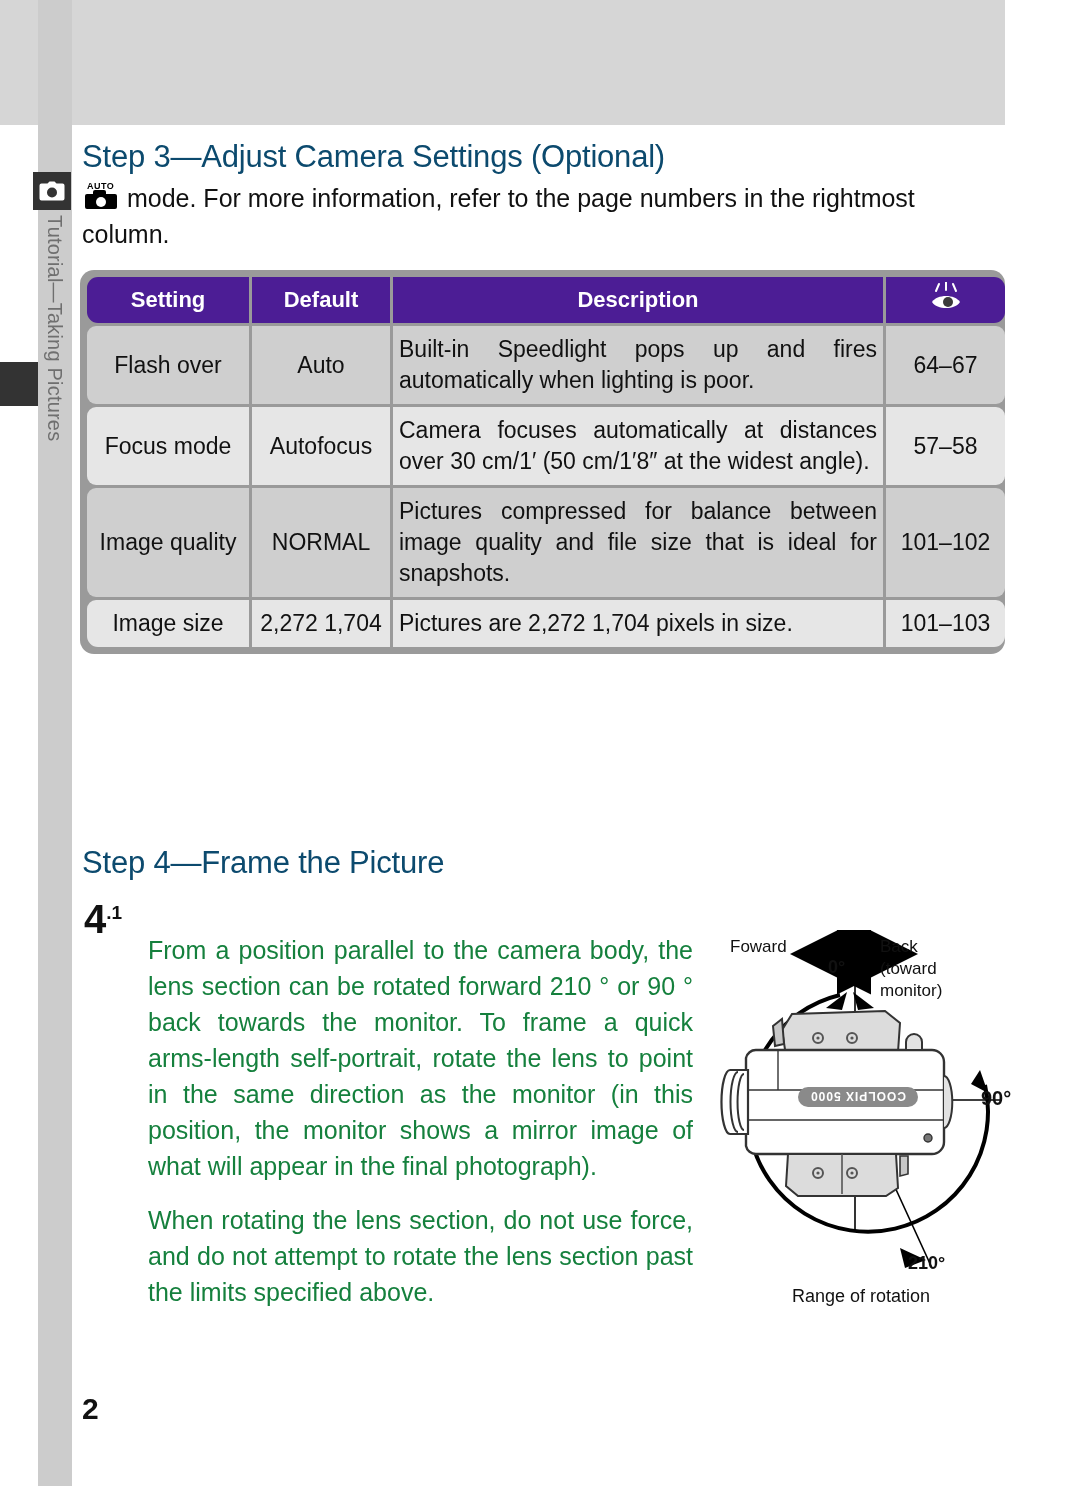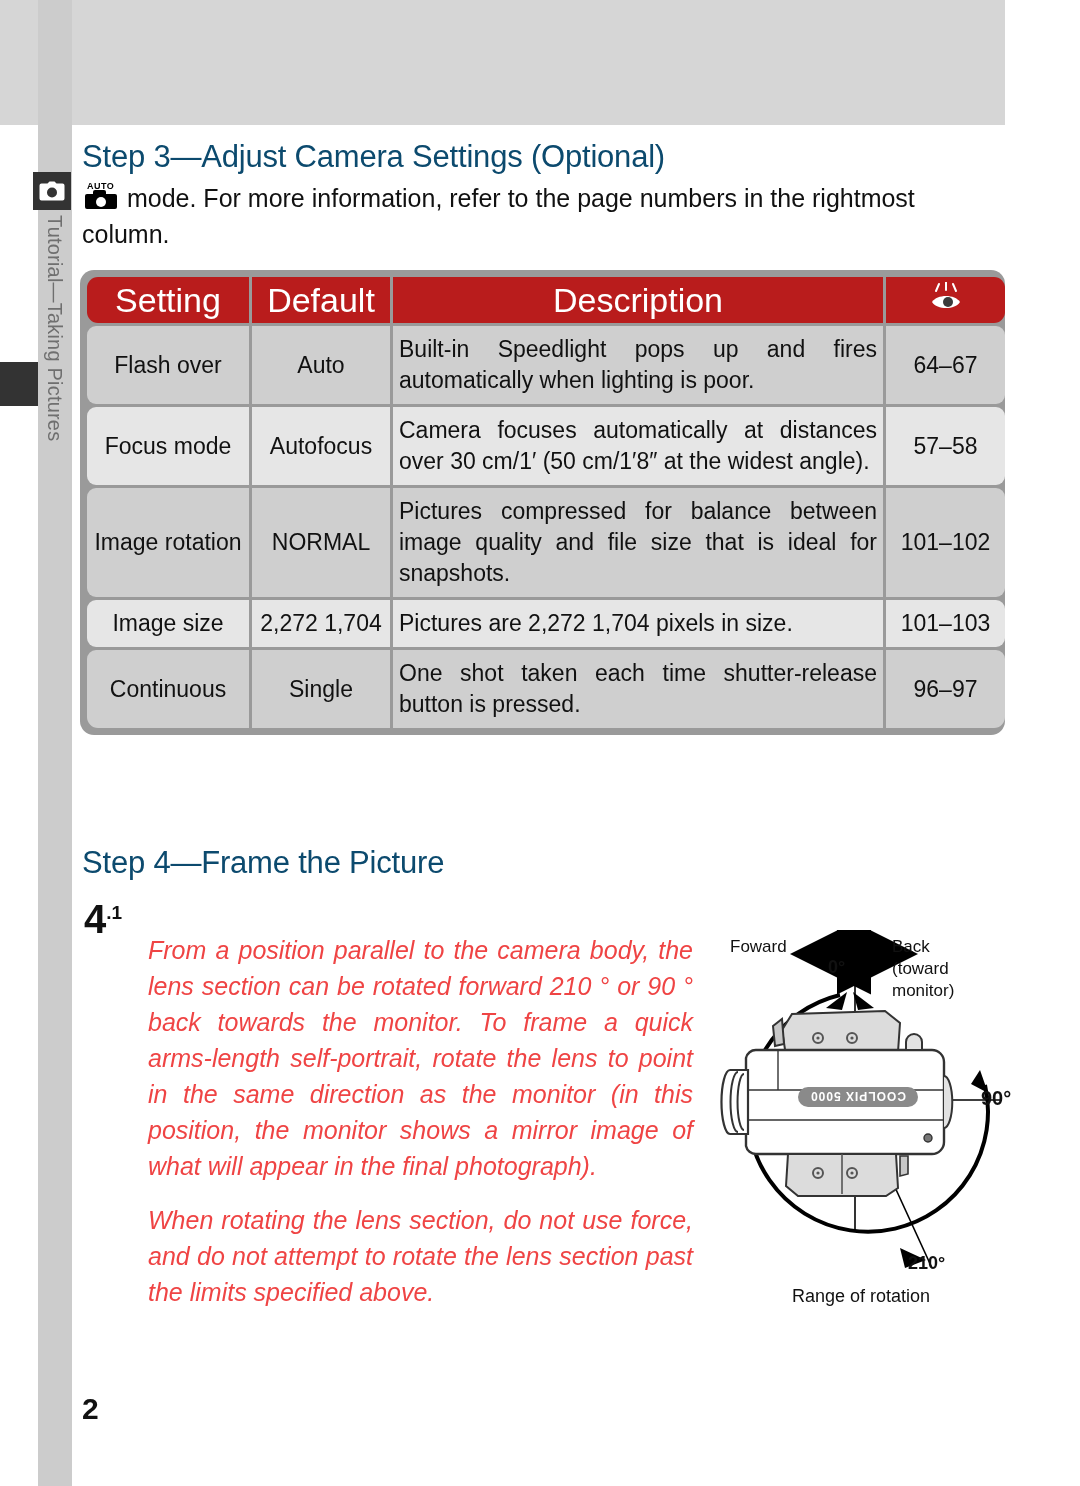--- a/index.html
+++ b/index.html
@@ -146,24 +146,24 @@
     padding: 4px;
     box-sizing: border-box;
   }
   table.settings {
     border-collapse: separate;
     border-spacing: 3px;
     width: 100%;
     table-layout: fixed;
   }
   table.settings th {
-    background: #b91c1c;
+    background: #4c1d95;
     color: #ffffff;
-    font-weight: normal;
-    font-size: 34px;
+    font-weight: bold;
+    font-size: 22px;
     height: 44px;
     vertical-align: middle;
     text-align: center;
   }
   table.settings thead tr th:first-child { border-radius: 11px 0 0 11px; }
   table.settings thead tr th:last-child  { border-radius: 0 11px 11px 0; }
 
   table.settings td {
     font-size: 23px;
     line-height: 31px;
@@ -198,43 +198,42 @@
     font-size: 19px;
     vertical-align: 14px;
   }
   .body-col {
     position: absolute;
     left: 148px;
     top: 932px;
     width: 545px;
     font-size: 25px;
     line-height: 36px;
-    color: #ef4444;
-    font-style: italic;
+    color: #15803d;
   }
   .body-col p { margin: 0 0 18px 0; text-align: justify; text-align-last: left; }
   .body-col p:last-child { margin-bottom: 0; }
 
   
   .figure {
     position: absolute;
     left: 700px;
     top: 930px;
     width: 310px;
     height: 390px;
   }
   .fig-label {
     position: absolute;
     font-size: 17px;
     color: #111;
     line-height: 22px;
     white-space: nowrap;
   }
   #lbl-foward { left: 30px; top: 6px; }
-  #lbl-back   { left: 192px; top: 6px; }
+  #lbl-back   { left: 180px; top: 6px; }
   #lbl-0deg   { left: 128px; top: 26px; font-weight: bold; font-size: 18px; }
   #lbl-90     { left: 281px; top: 157px; font-weight: bold; font-size: 20px; }
   #lbl-210    { left: 188px; top: 322px; font-weight: bold; font-size: 18px; margin-left: 20px; }
   #lbl-range  { left: 68px;  top: 355px; font-size: 18px; margin-left: 24px; }
   .fig-svg { position: absolute; left: 0; top: 0; }
 
   
   .page-number {
     position: absolute;
     left: 82px; top: 1392px;
@@ -302,37 +301,31 @@
         <td class="c-desc">Built-in Speedlight pops up and fires automatically when lighting is poor.</td>
         <td class="c-page">64–67</td>
       </tr>
       <tr class="row-a">
         <td class="c-setting">Focus mode</td>
         <td class="c-default">Autofocus</td>
         <td class="c-desc">Camera focuses automatically at distances over 30 cm/1′ (50 cm/1′8″ at the widest angle).</td>
         <td class="c-page">57–58</td>
       </tr>
       <tr class="row-b">
-        <td class="c-setting">Image rotation</td>
+        <td class="c-setting">Image quality</td>
         <td class="c-default">NORMAL</td>
         <td class="c-desc">Pictures compressed for balance between image quality and file size that is ideal for snapshots.</td>
         <td class="c-page">101–102</td>
       </tr>
       <tr class="row-a">
         <td class="c-setting">Image size</td>
         <td class="c-default">2,272  1,704</td>
         <td class="c-desc">Pictures are 2,272  1,704 pixels in size.</td>
         <td class="c-page">101–103</td>
       </tr>
-      <tr class="row-b">
-        <td class="c-setting">Continuous</td>
-        <td class="c-default">Single</td>
-        <td class="c-desc">One shot taken each time shutter-release button is pressed.</td>
-        <td class="c-page">96–97</td>
-      </tr>
     </tbody>
   </table>
 </div>
 
 <div class="step-heading" id="heading4">
   <span class="hl"></span>
   <span class="txt">Step 4—Frame the Picture</span>
 </div>
 
 <div class="step-num"><span>4</span><span class="sub">.1</span></div>

